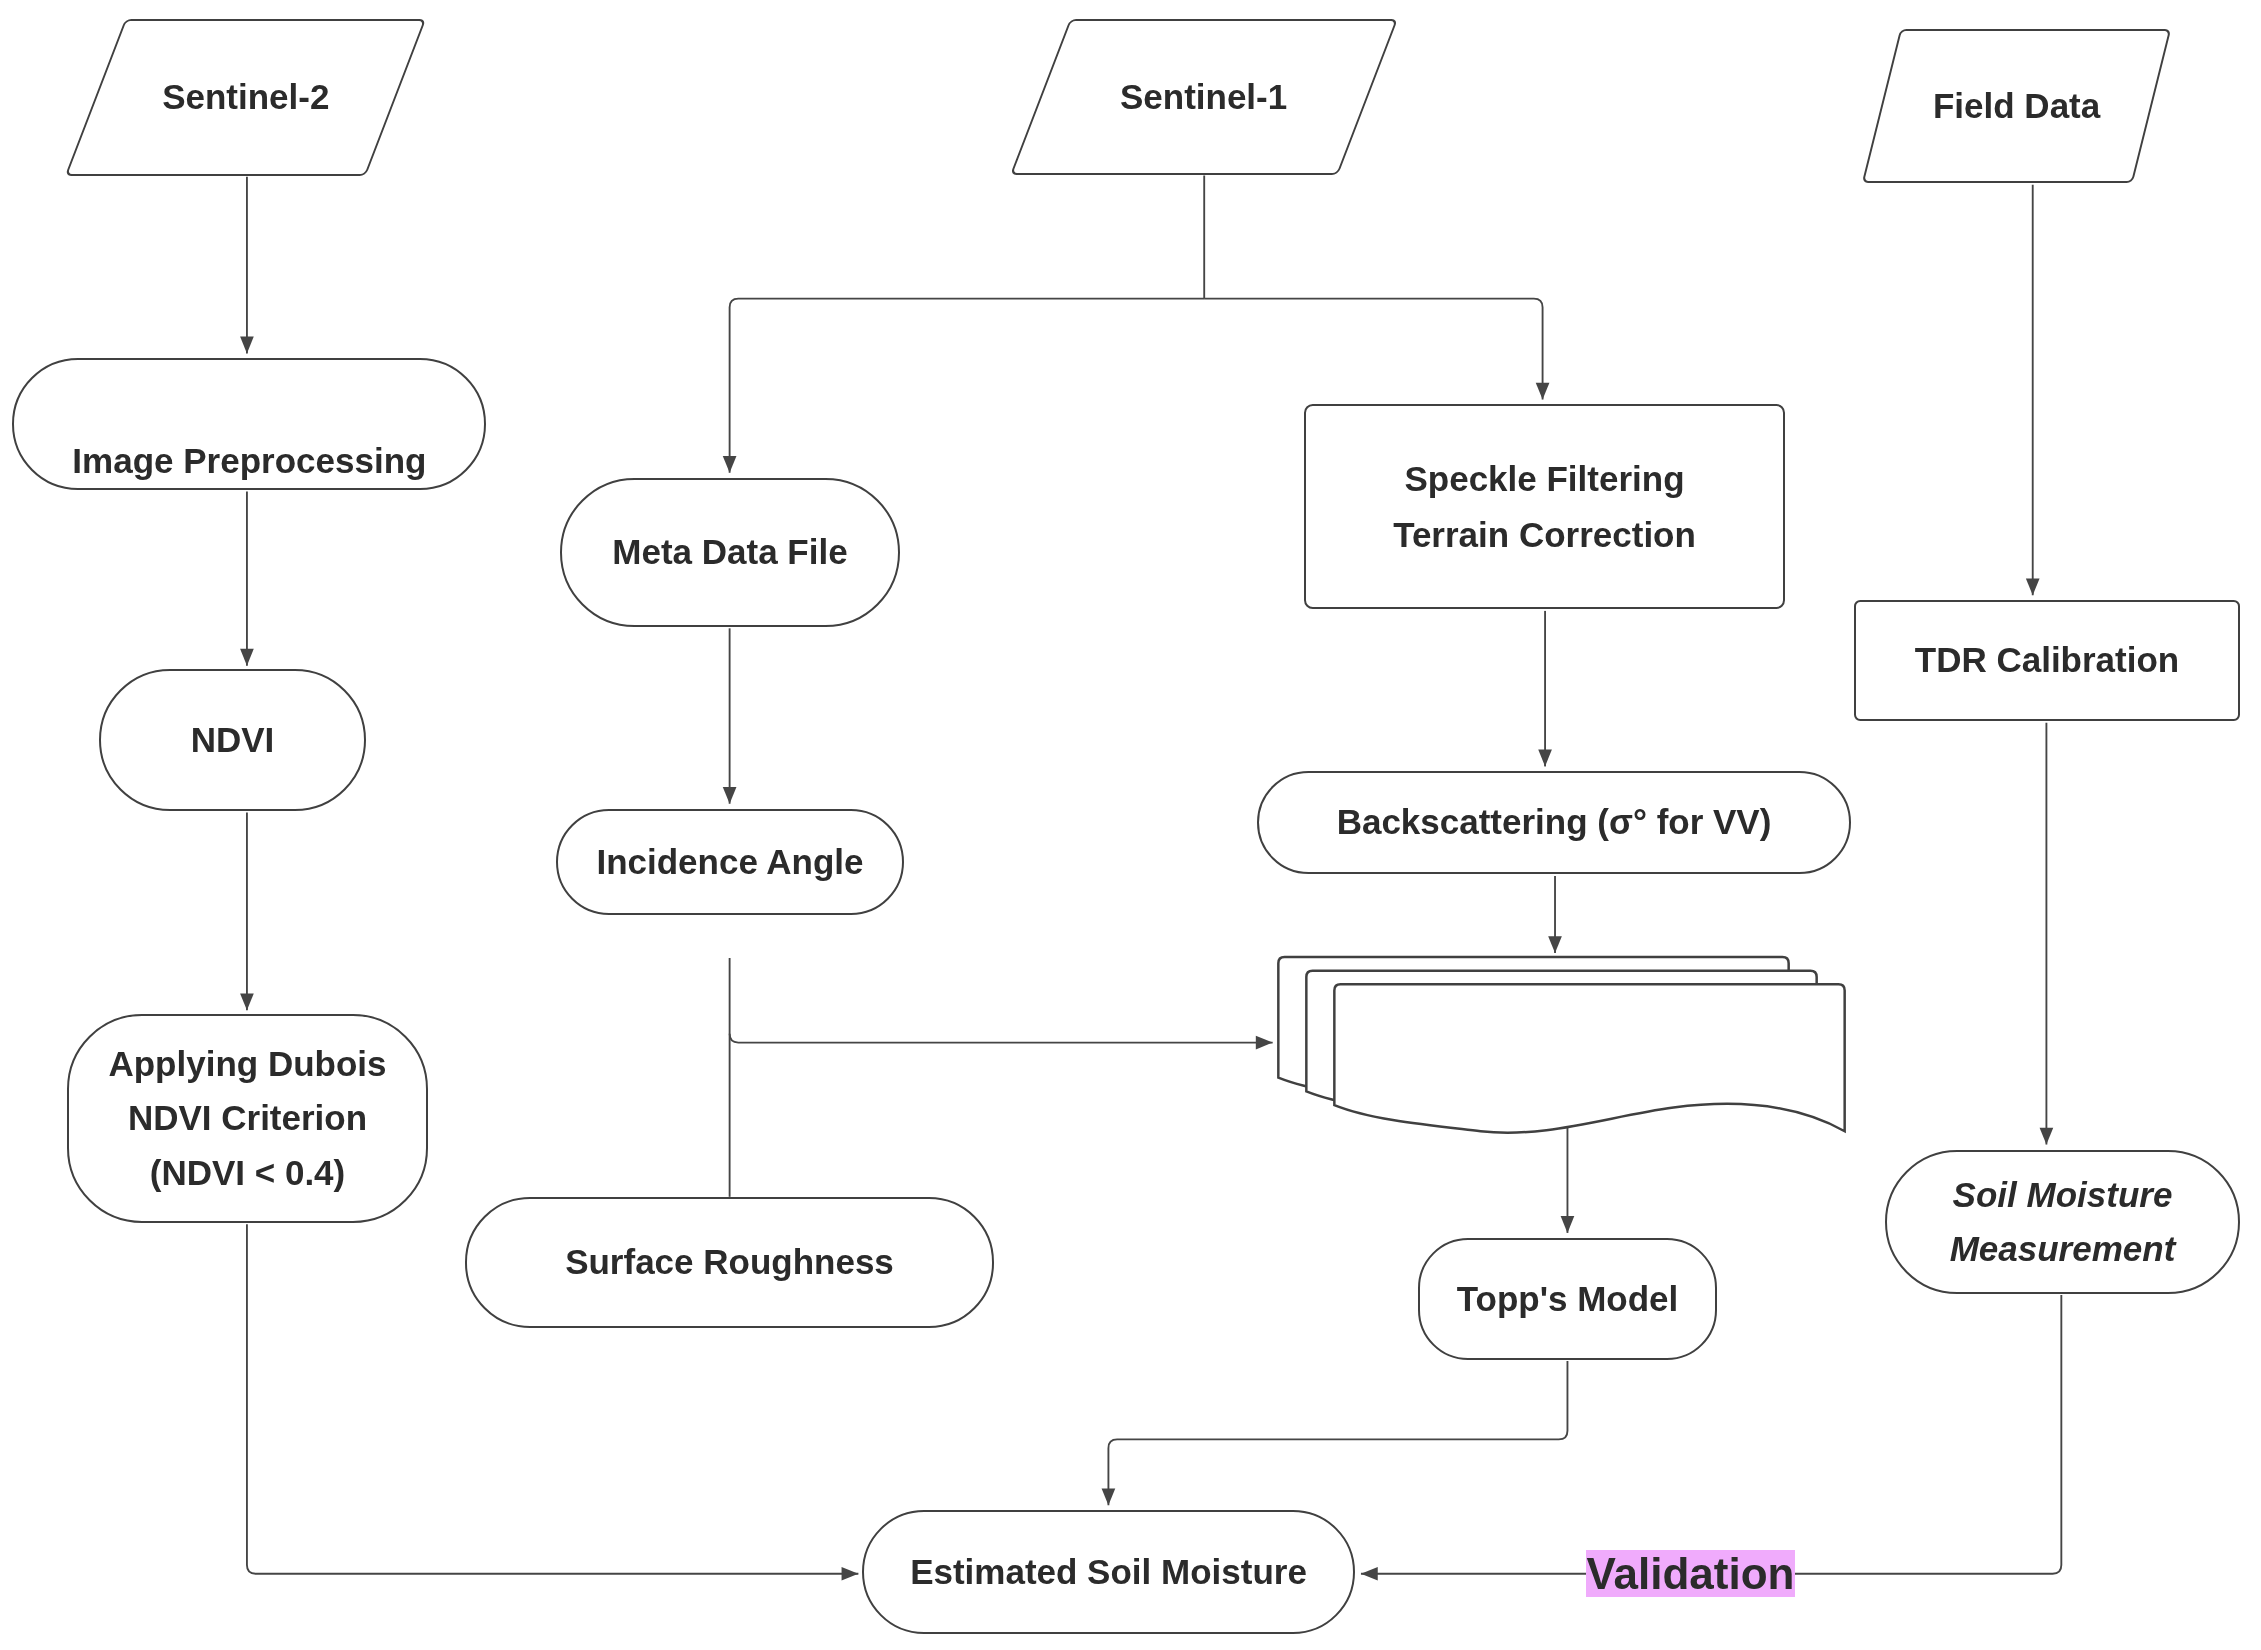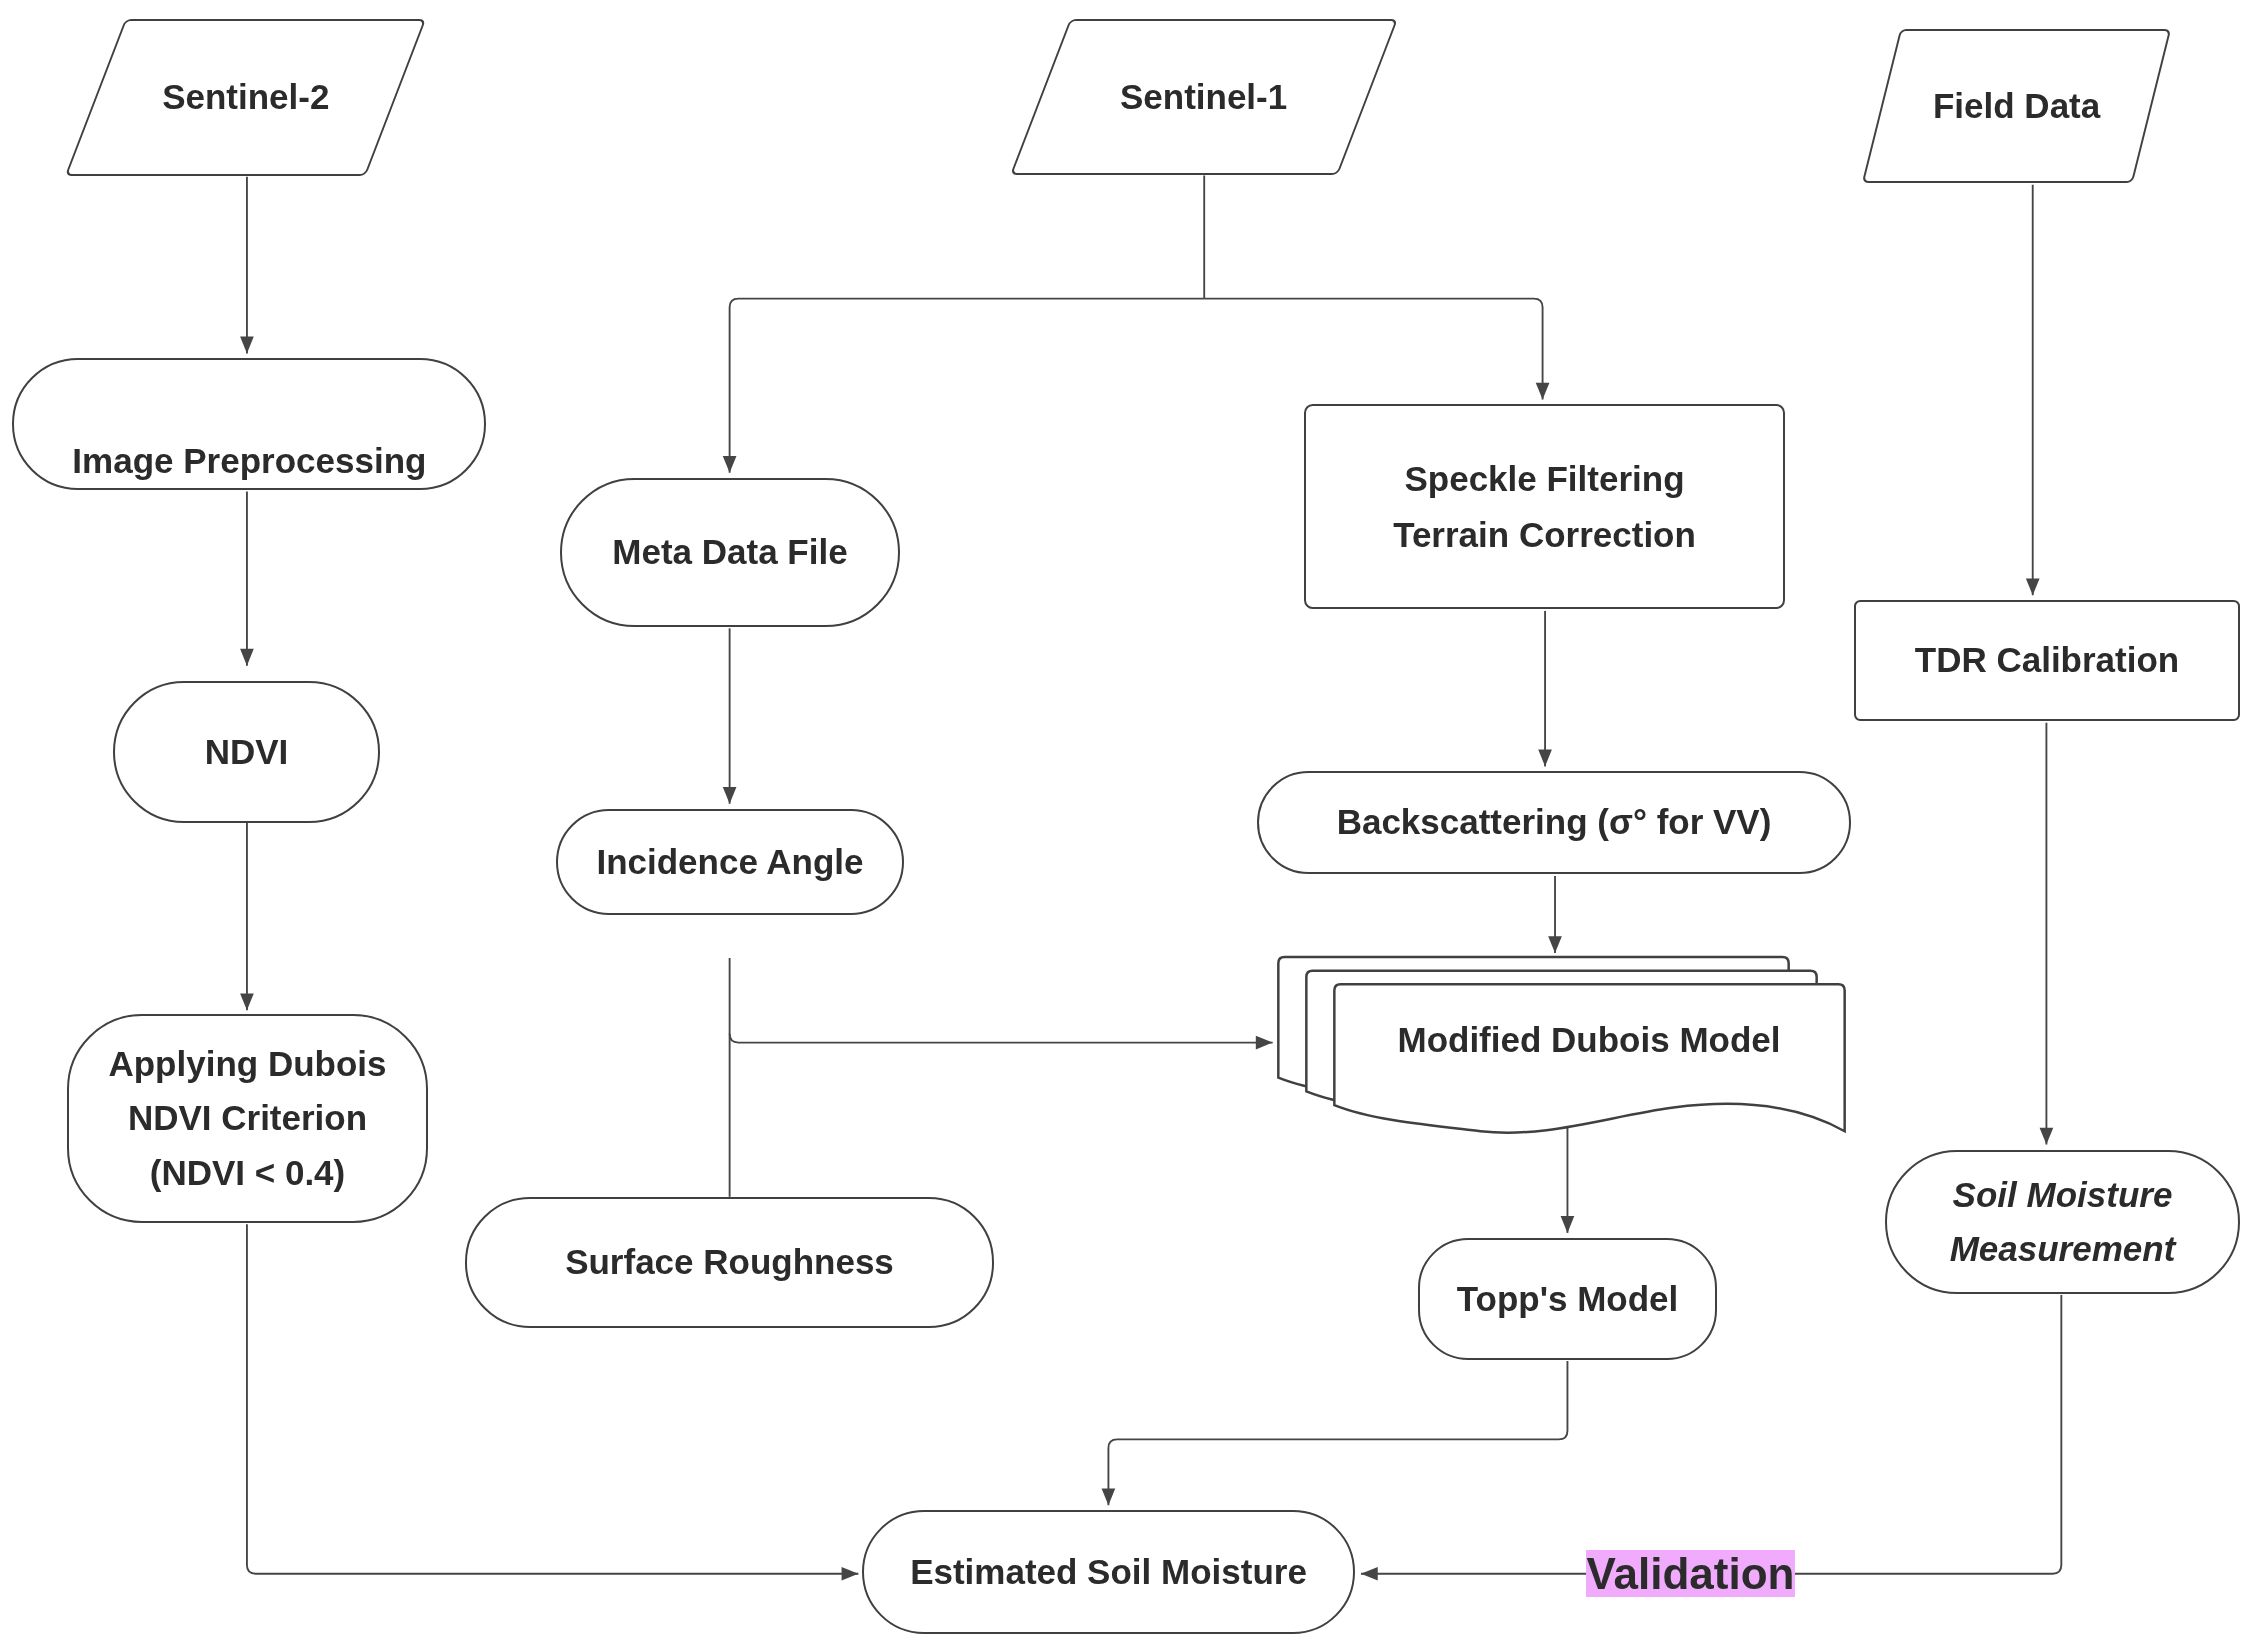--- a/index.html
+++ b/index.html
@@ -75,21 +75,21 @@
   </div>
 
   <div class="node para" style="left:1881px;top:29px;width:271px;height:154px;transform:skewX(-14deg);">
     <span class="lbl" style="transform:skewX(14deg);">Field Data</span>
   </div>
 
   <div class="node" style="left:12.4px;top:358px;width:474px;height:132px;border-radius:66px;align-items:flex-end;">
     <span>Image Preprocessing</span>
   </div>
 
-  <div class="node" style="left:113px;top:669px;width:267px;height:142px;border-radius:71px;margin-top:12px;">
+  <div class="node" style="left:99px;top:669px;width:267px;height:142px;border-radius:71px;">
     <span>NDVI</span>
   </div>
 
   <div class="node" style="left:67px;top:1014px;width:361px;height:209px;border-radius:75px;">
     <span>
       <span style="display:block">Applying Dubois</span>
       <span style="display:block">NDVI Criterion</span>
       <span style="display:block">(NDVI &lt; 0.4)</span>
     </span>
   </div>
@@ -117,23 +117,20 @@
     <span>Backscattering (σ° for VV)</span>
   </div>
 
   <div class="doc-wrap" style="left:1269px;top:930px;width:585px;height:212px;">
     <svg width="585" height="212" viewBox="0 0 940 340">
       <path d="M25,43 H825 Q835,43 835,53 V279 C760,237 665,227 560,241 C455,255 355,291 250,279 C165,269 75,261 15,237 V53 Q15,43 25,43 Z"></path>
       <path d="M70,65 H870 Q880,65 880,75 V301 C805,259 710,249 605,263 C500,277 400,313 295,301 C210,291 120,283 60,259 V75 Q60,65 70,65 Z"></path>
       <path d="M115,87 H915 Q925,87 925,97 V323 C850,281 755,271 650,285 C545,299 445,335 340,323 C255,313 165,305 105,281 V97 Q105,87 115,87 Z"></path>
     </svg>
   </div>
-  <div class="doc-label" style="left:1334px;top:984px;width:510px;height:112px;">
-    <span>Modified Dubois Model</span>
-  </div>
 
   <div class="node" style="left:1418px;top:1238px;width:299px;height:122px;border-radius:50px;">
     <span>Topp's Model</span>
   </div>
 
   <div class="node" style="left:1854px;top:600px;width:386px;height:121px;border-radius:6.2px;">
     <span>TDR Calibration</span>
   </div>
 
   <div class="node" style="left:1885px;top:1150px;width:355px;height:144px;border-radius:72px;font-style:italic;">

